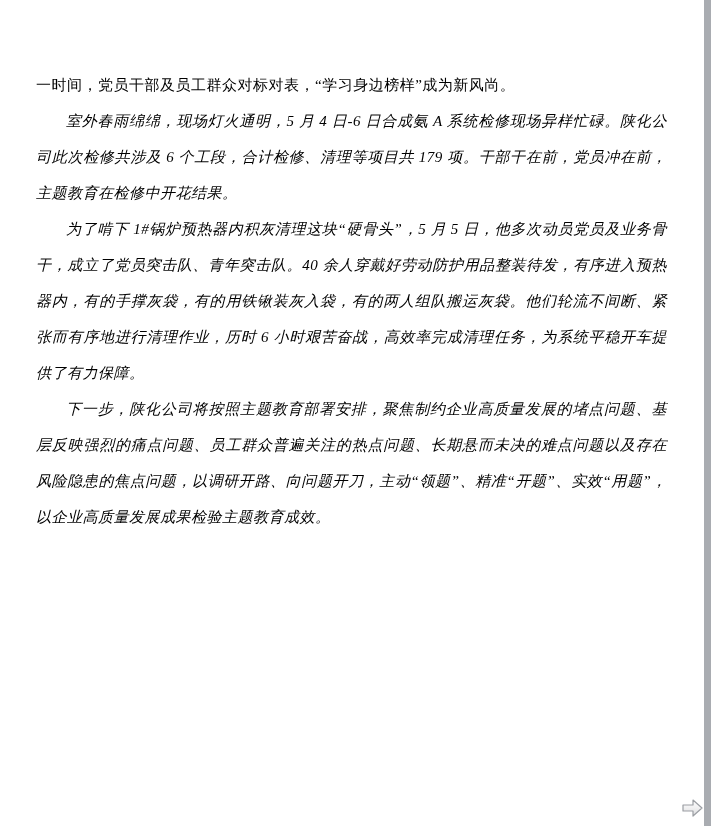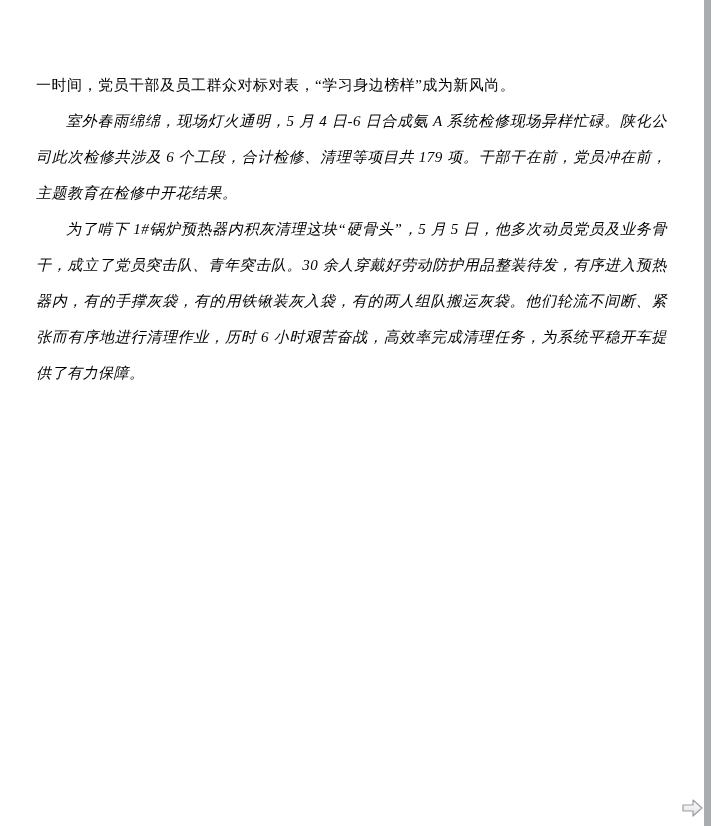--- a/index.html
+++ b/index.html
@@ -48,21 +48,22 @@
   .next-arrow svg { display: block; width: 100%; height: 100%; }
 </style>
 </head>
 <body>
 
 <div class="page">
 
   <div class="content">
     <p class="para">一时间，党员干部及员工群众对标对表，“学习身边榜样”成为新风尚。</p>
     <p class="para indent">室外春雨绵绵，现场灯火通明，5 月 4 日-6 日合成氨 A 系统检修现场异样忙碌。陕化公司此次检修共涉及 6 个工段，合计检修、清理等项目共 179 项。干部干在前，党员冲在前，主题教育在检修中开花结果。</p>
-    <p class="para indent">为了啃下 1#锅炉预热器内积灰清理这块“硬骨头”，5 月 5 日，他多次动员党员及业务骨干，成立了党员突击队、青年突击队。30 余人穿戴好劳动防护用品整装待发，有序进入预热器内，有的手撑灰袋，有的用铁锹装灰入袋，有的两人组队搬运灰袋。他们轮流不间断、紧张而有序地进行清理作业，历时 6 小时艰苦奋战，高效率完成清理任务，为系统平稳开车提供了有力保障。</p>
+    <p class="para indent">为了啃下 1#锅炉预热器内积灰清理这块“硬骨头”，5 月 5 日，他多次动员党员及业务骨干，成立了党员突击队、青年突击队。40 余人穿戴好劳动防护用品整装待发，有序进入预热器内，有的手撑灰袋，有的用铁锹装灰入袋，有的两人组队搬运灰袋。他们轮流不间断、紧张而有序地进行清理作业，历时 6 小时艰苦奋战，高效率完成清理任务，为系统平稳开车提供了有力保障。</p>
+    <p class="para indent">下一步，陕化公司将按照主题教育部署安排，聚焦制约企业高质量发展的堵点问题、基层反映强烈的痛点问题、员工群众普遍关注的热点问题、长期悬而未决的难点问题以及存在风险隐患的焦点问题，以调研开路、向问题开刀，主动“领题”、精准“开题”、实效“用题”，以企业高质量发展成果检验主题教育成效。</p>
   </div>
 
   <div class="scroll-strip"></div>
 
   <div class="next-arrow">
     <svg viewBox="0 0 22 24" xmlns="http://www.w3.org/2000/svg">
       <defs>
         <linearGradient id="arrowFill" x1="0" y1="0" x2="0" y2="1">
           <stop offset="0" stop-color="#fdfdfd"></stop>
           <stop offset="0.5" stop-color="#f0f0f1"></stop>

